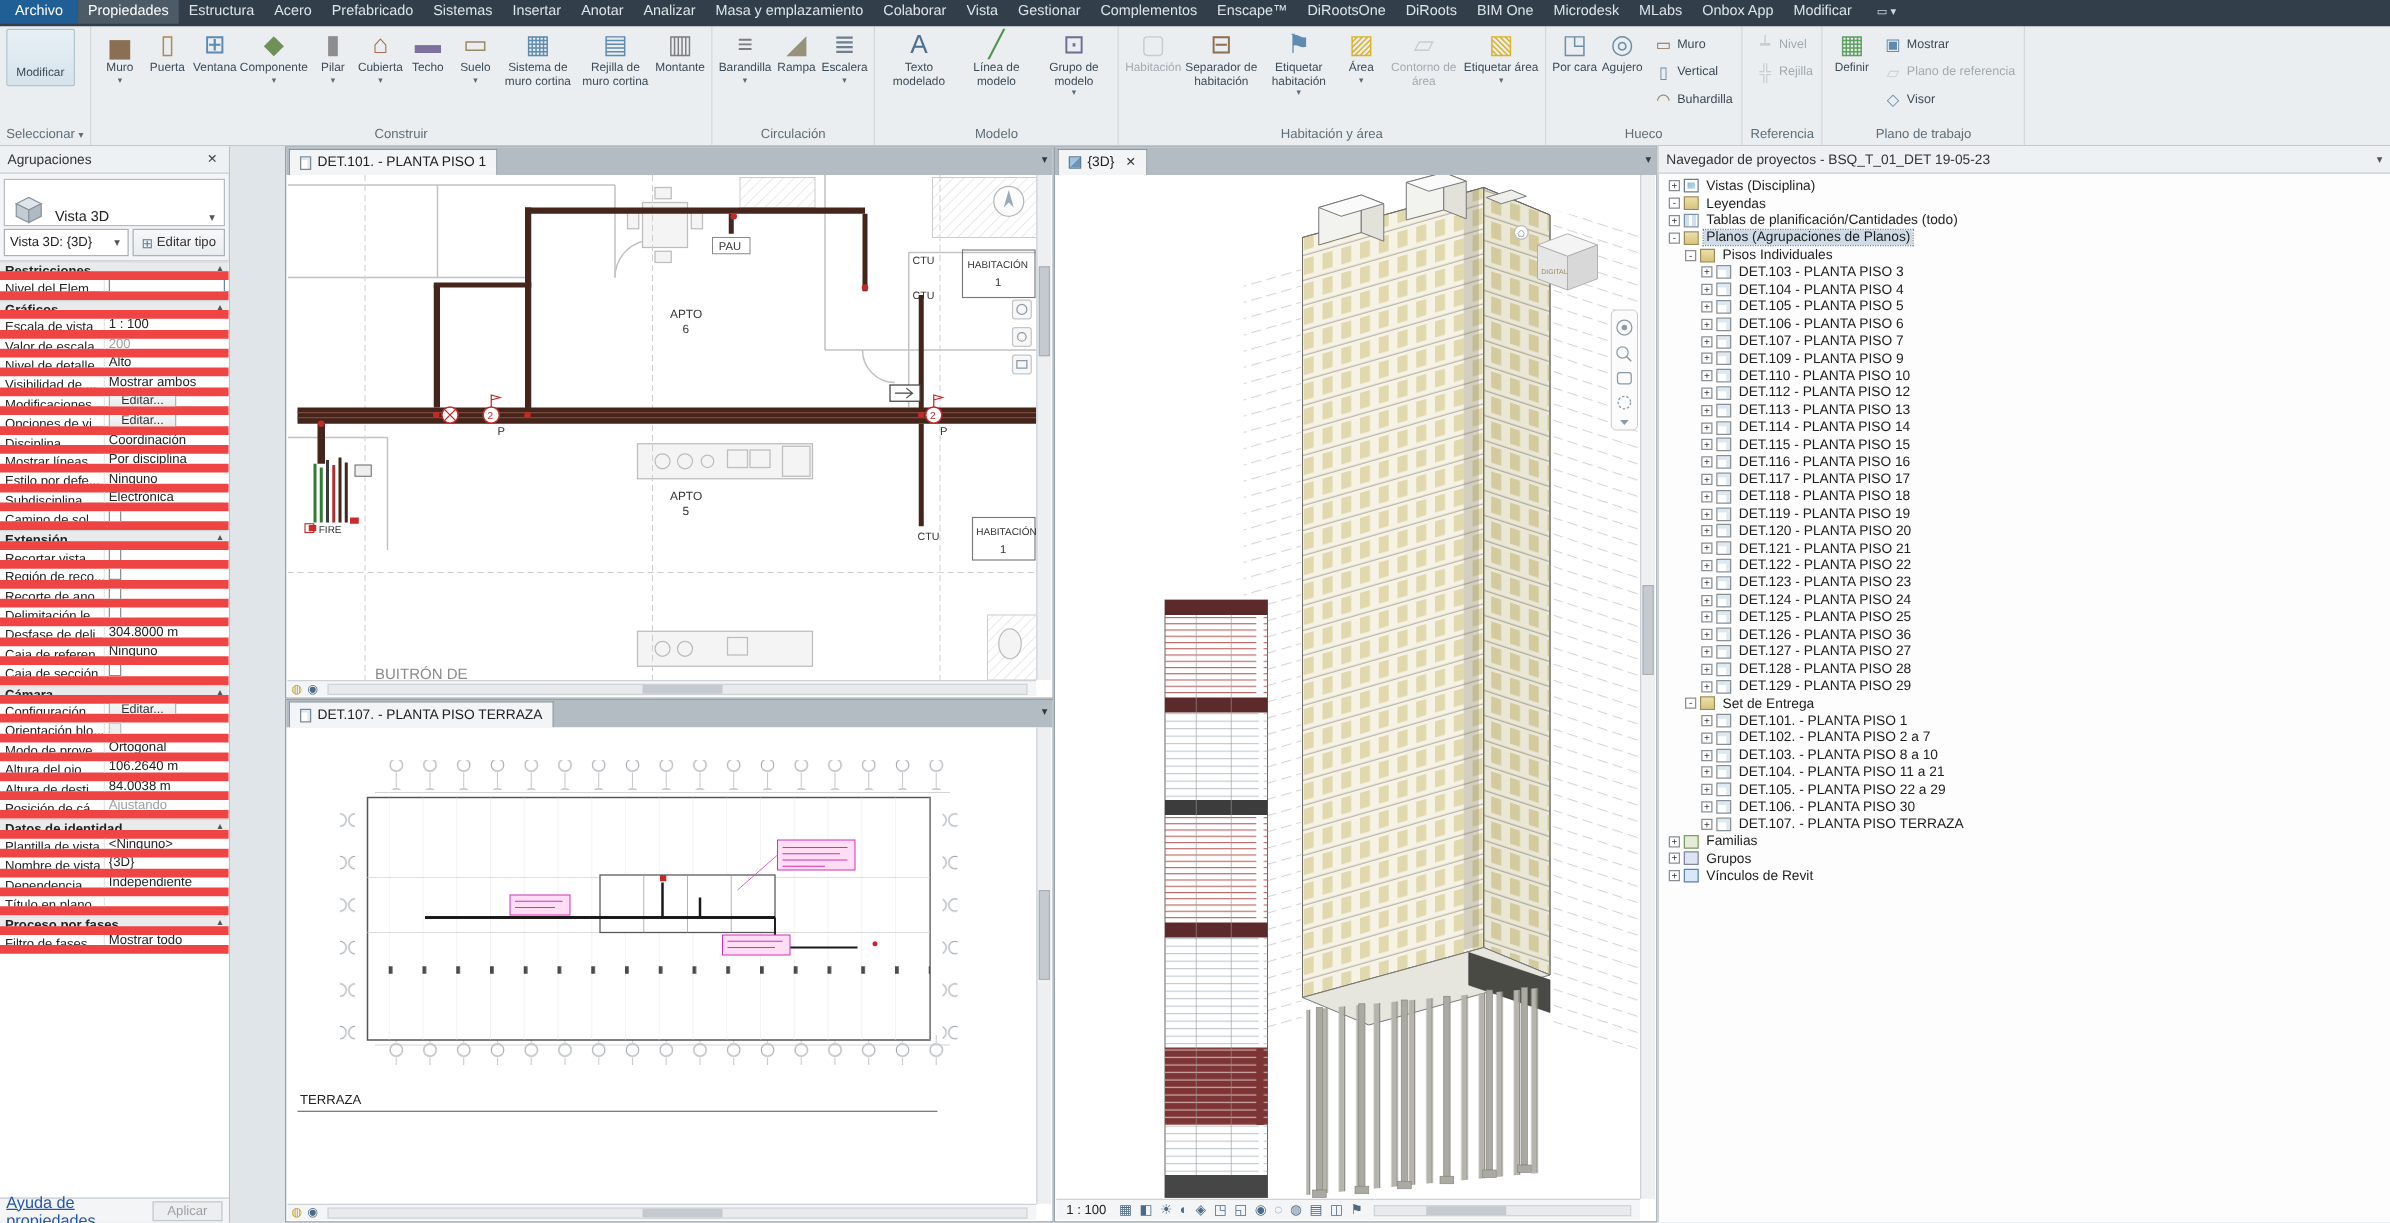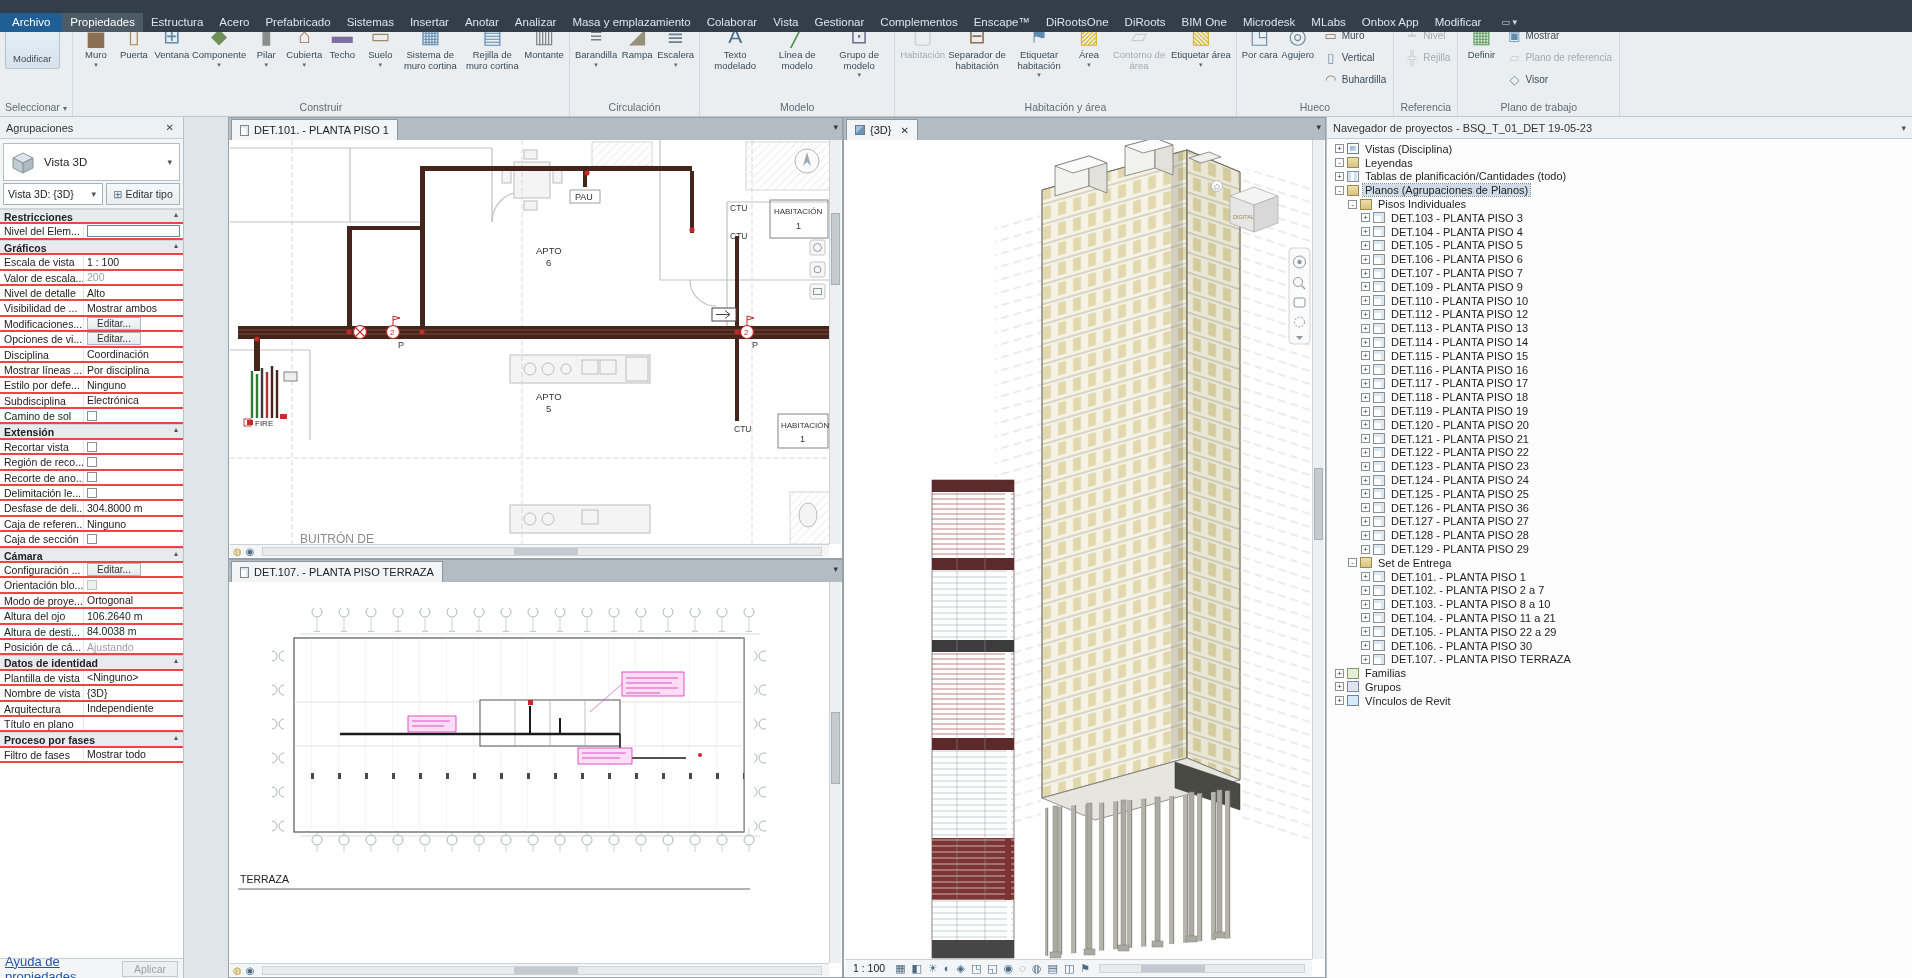--- a/index.html
+++ b/index.html
@@ -2,22 +2,22 @@
 <html><head>
 <meta charset="utf-8">
 <style>
   html,body{margin:0;padding:0;width:1912px;height:978px;overflow:hidden;
     font-family:"Liberation Sans","DejaVu Sans",sans-serif;background:#dfe5e9;
     -webkit-font-smoothing:antialiased}
   *{box-sizing:border-box}
   .app{position:absolute;inset:0}
 
   
-  .menubar{position:absolute;left:0;top:0;right:0;height:32px;background:#323f4a;
-    display:flex;align-items:flex-end;color:#dde5ea;z-index:30}
+  .menubar{position:absolute;left:0;top:0;right:0;height:21px;background:#323f4a;
+    display:flex;align-items:flex-start;color:#dde5ea;z-index:30}
   .mtab{padding:0 8px;font-size:11.5px;line-height:19px;white-space:nowrap;cursor:default}
   .mtab.active{background:#4c5b66;color:#fff}
   .mtab.file{background:#1f5f96;color:#fff;padding:0 12px}
   .ribbon-toggle{margin-left:6px;font-size:9px;line-height:19px;color:#cfd8de;padding:0 6px}
 
   
   .ribbon{position:absolute;left:0;top:19px;right:0;height:98px;background:#eaeef1;
     border-bottom:1px solid #bfc8ce;display:flex;align-items:stretch;overflow:hidden}
   .rgroup{display:flex;flex-direction:column;border-right:1px solid #d2d9de;flex:none}
   .rbody{flex:1;display:flex;align-items:flex-start;padding:4px 4px 0}
@@ -44,31 +44,31 @@
   
   .workspace{position:absolute;left:0;top:117px;right:0;bottom:0;background:#dfe5e9}
 
   
   .props{position:absolute;left:0;top:0;width:184px;bottom:0;background:#f4f5f6;
     border-right:1px solid #b9c2c8;display:flex;flex-direction:column}
   .panel-title{height:22px;background:#eef1f3;border-bottom:1px solid #c6cdd2;display:flex;
     align-items:center;font-size:11px;color:#333;padding:0 6px;flex:none}
   .pclose{margin-left:auto;font-size:10px;color:#444;padding:0 3px}
   .type-box{margin:4px 3px 2px;height:38px;background:#fff;border:1px solid #b5bcc2;
-    display:flex;align-items:center;padding:0 5px;gap:7px;flex:none}
+    display:flex;align-items:flex-end;padding:0 5px;gap:7px;flex:none}
   .type-label{font-size:11.5px;color:#222;flex:1}
   .combo-dd{font-size:9px;color:#555;padding:0 2px}
   .selrow{display:flex;margin:0 3px 3px;gap:3px;height:22px;flex:none}
   .combo{flex:1;background:#fff;border:1px solid #aab1b7;font-size:10.5px;color:#222;
     display:flex;align-items:center;padding:0 4px;justify-content:space-between;overflow:hidden;white-space:nowrap}
   .etbtn{width:74px;background:linear-gradient(#f7f8f9,#e9ecee);border:1px solid #aab1b7;
     font-size:10.5px;color:#333;display:flex;align-items:center;justify-content:center;gap:3px;flex:none}
   .etic{font-size:11px;color:#5a7a96}
   .pgrid{flex:1;overflow:hidden;background:#fff;border-top:1px solid #cfd4d8}
-  .prow{display:flex;height:15.4px;border-bottom:2px solid #ef4444;align-items:flex-start;font-size:10.5px;color:#222}
+  .prow{display:flex;height:15.4px;border-bottom:7px solid #ef4444;align-items:flex-start;font-size:10.5px;color:#222}
   .plabel{width:84px;padding-left:4px;border-right:1px solid #e6e6e6;overflow:hidden;
     white-space:nowrap;height:100%;line-height:15px;flex:none}
   .pval{flex:1;padding:0 3px;display:flex;align-items:center;overflow:hidden;white-space:nowrap;height:100%}
   .v-input,.v-check,.v-btn{display:none}
   .k-input .v-input{display:block;flex:1;height:12px;background:#fff;border:1px solid #6a87a8}
   .k-check .v-check{display:block;width:10px;height:10px;background:#fff;border:1px solid #8a9096}
   .k-btn .v-btn{display:flex;align-items:center;font-size:10px;color:#333;height:13px;
     padding:0 9px;background:linear-gradient(#f6f7f8,#e7eaec);border:1px solid #adb5bc;font-family:inherit}
   .prow.sec{background:#e9eaec;border-top:1px solid #d2d5d8;font-weight:bold}
   .prow.sec .plabel{width:auto;flex:1;border-right:none}
@@ -763,21 +763,21 @@
           <div class="prow">
             <div class="plabel">Nombre de vista</div>
             <div class="pval">
               <span class="v-text">{3D}</span>
 
             </div>
 
           </div>
 
           <div class="prow">
-            <div class="plabel">Arquitectura</div>
+            <div class="plabel">Dependencia</div>
             <div class="pval">
               <span class="v-text">Independiente</span>
 
             </div>
 
           </div>
 
           <div class="prow">
             <div class="plabel">Título en plano</div>
             <div class="pval">

